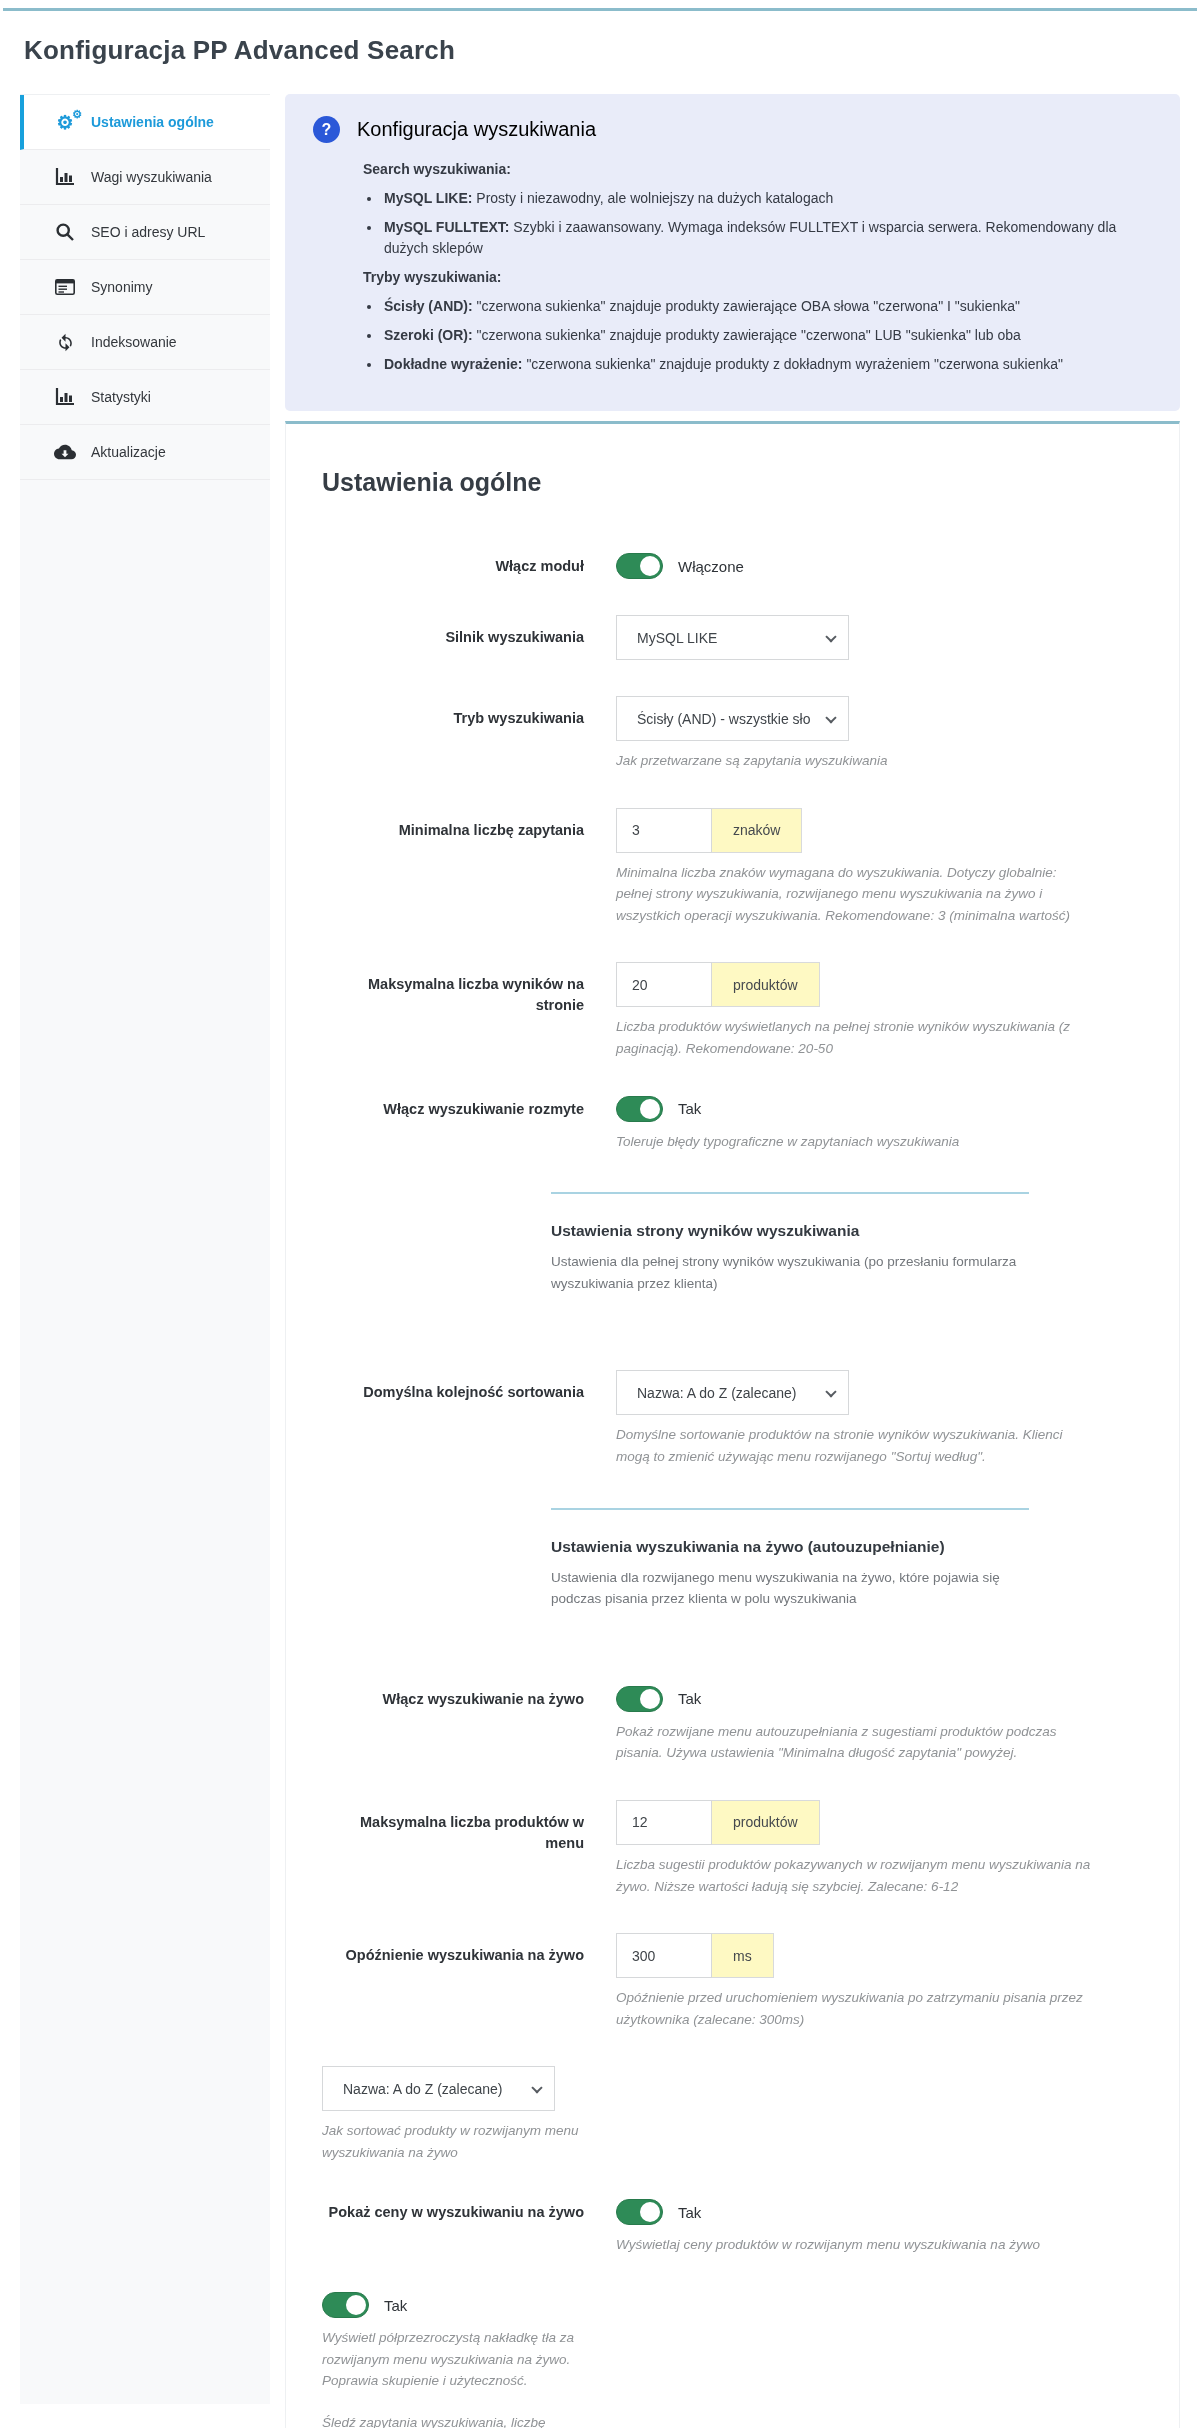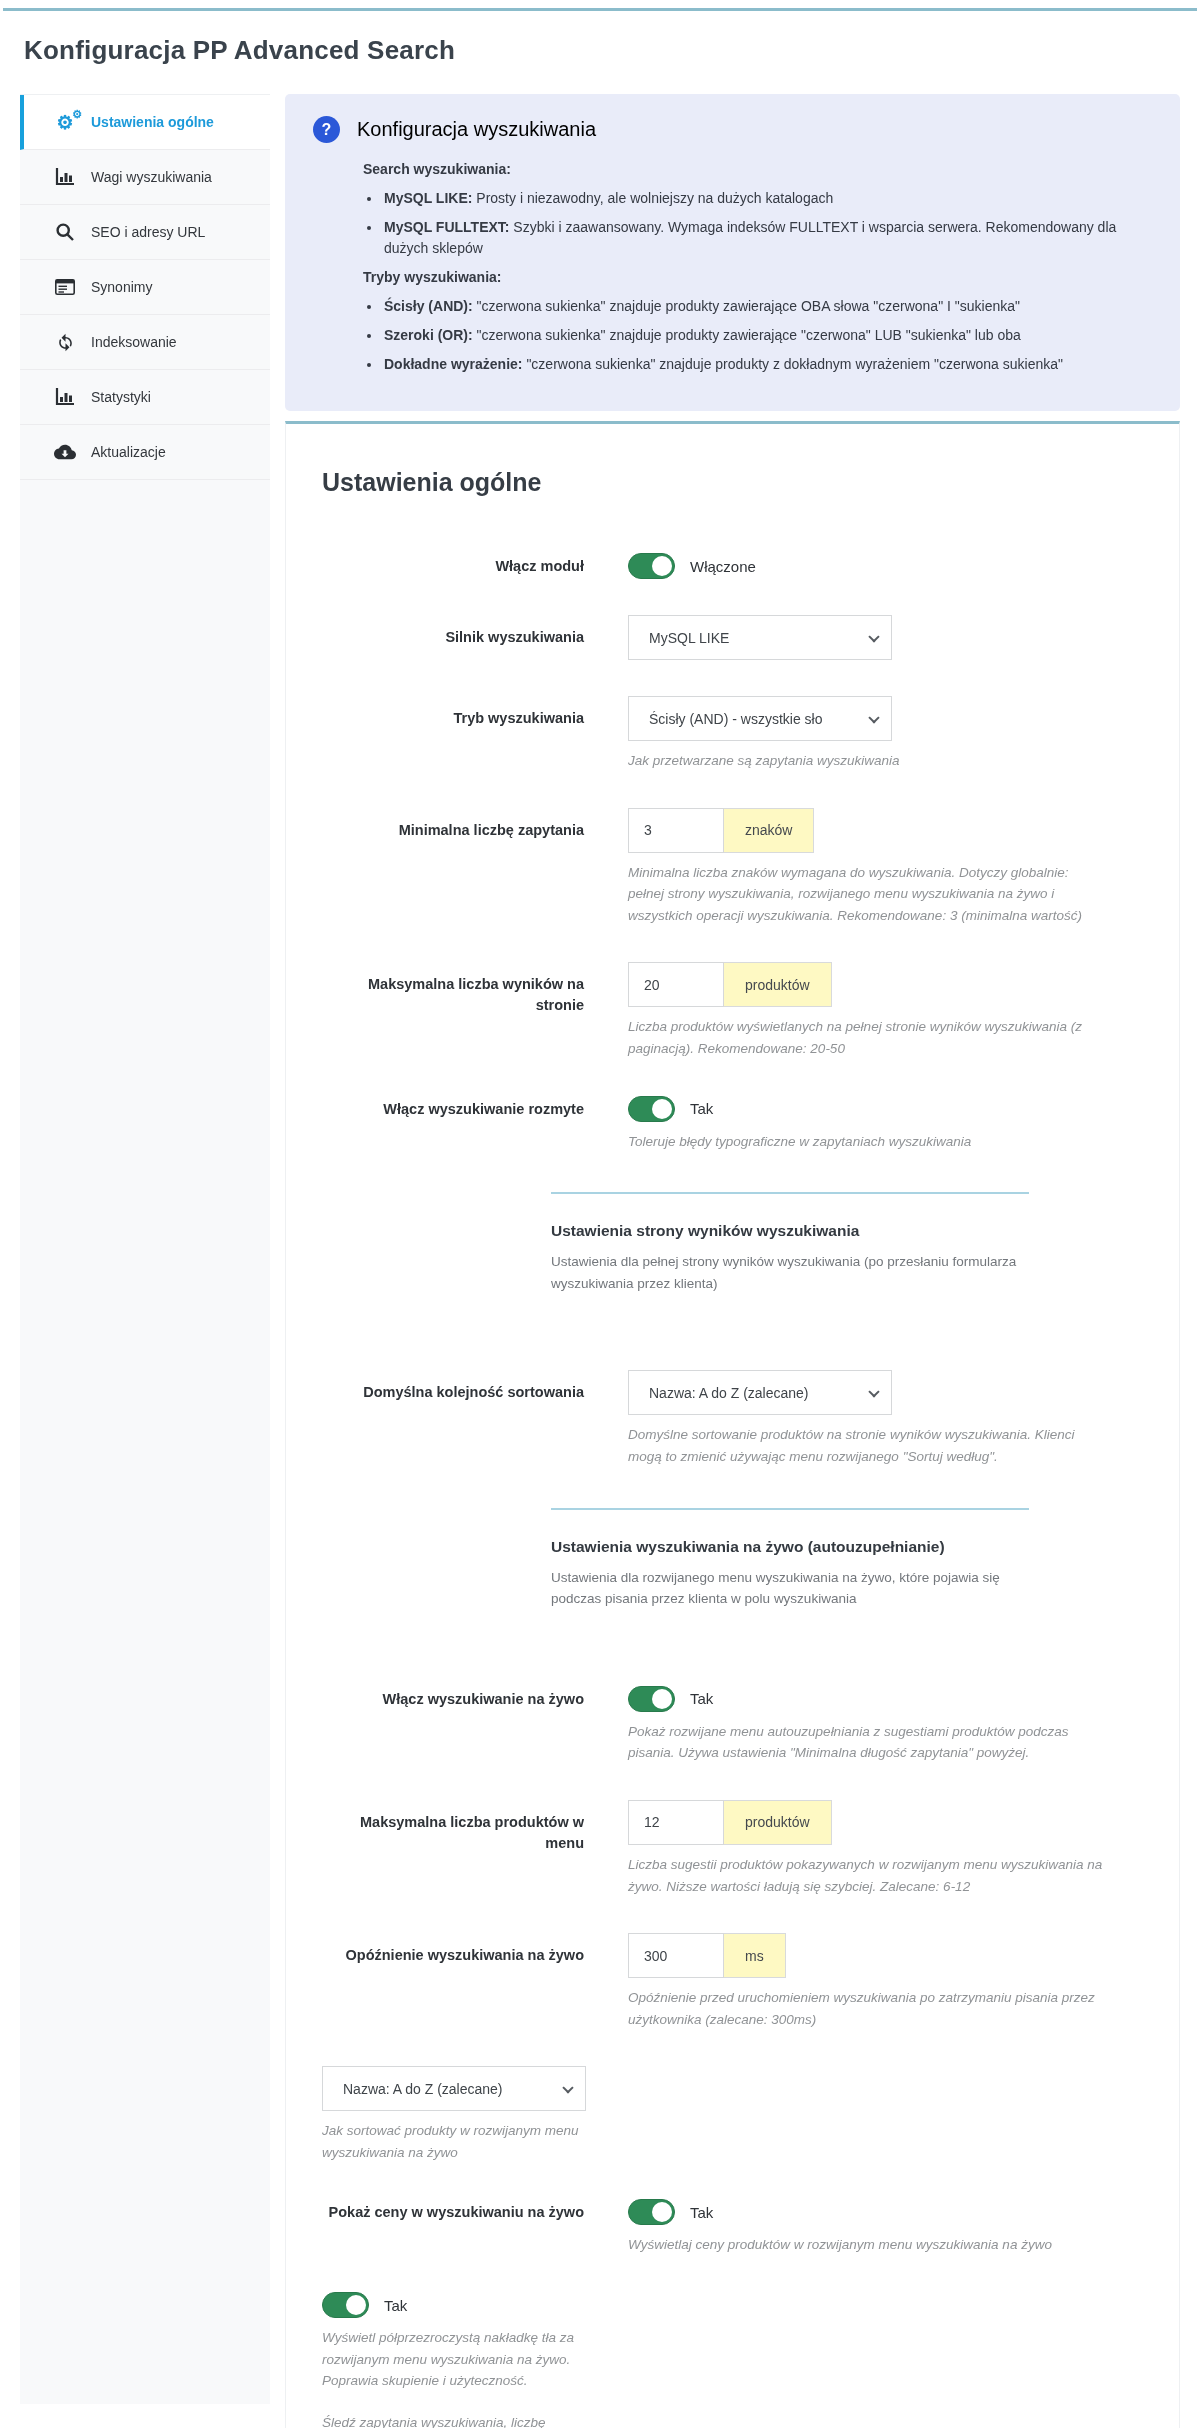--- a/index.html
+++ b/index.html
@@ -50,21 +50,21 @@
   .infobox-body li b { font-weight:700; }
 
   
   .panel {
     margin-top:10px; background:#fff;
     border:1px solid #eef0f2; border-top:3px solid #8bbccb;
   }
   .panel-body { padding:40px 40px 24px 36px; }
   .panel-title { font-size:25px; font-weight:600; color:#363d45; margin:4px 0 56px; }
 
-  .form-row { display:grid; grid-template-columns:262px 1fr; column-gap:44px; margin-bottom:36px; }
+  .form-row { display:grid; grid-template-columns:262px 1fr; column-gap:32px; margin-bottom:36px; }
   .lbl {
     text-align:right; font-weight:600; font-size:14.5px; color:#2f3338;
     line-height:1.45; padding-top:12px;
   }
   .form-row.is-toggle .lbl { padding-top:3px; }
   .ctrl { max-width:478px; }
 
   .help { margin-top:9px; font-size:13.5px; font-style:italic; color:#909396; line-height:1.6; }
   .help.extra { margin-top:20px; }
 
@@ -74,21 +74,21 @@
     position:relative; width:47px; height:26px; border-radius:14px;
     background:#2e8b57; border:1px solid #287a4c; cursor:pointer; flex:0 0 47px;
   }
   .toggle .knob {
     position:absolute; top:2px; right:2px; width:20px; height:20px;
     border-radius:50%; background:#fff;
   }
   .tg-text { font-size:15px; color:#2f3338; }
 
   
-  .select { position:relative; width:264px; }
+  .select { position:relative; width:233px; }
   .select select {
     appearance:none; -webkit-appearance:none; -moz-appearance:none;
     width:100%; height:45px; background:#fff;
     border:1px solid #d6d8da; border-radius:0;
     padding:0 36px 0 20px; font-size:14px; color:#3f4449;
     font-family:"Liberation Sans", sans-serif;
   }
   .caret {
     position:absolute; right:14px; top:50%; width:8px; height:8px;
     border-right:2px solid #565b60; border-bottom:2px solid #565b60;

